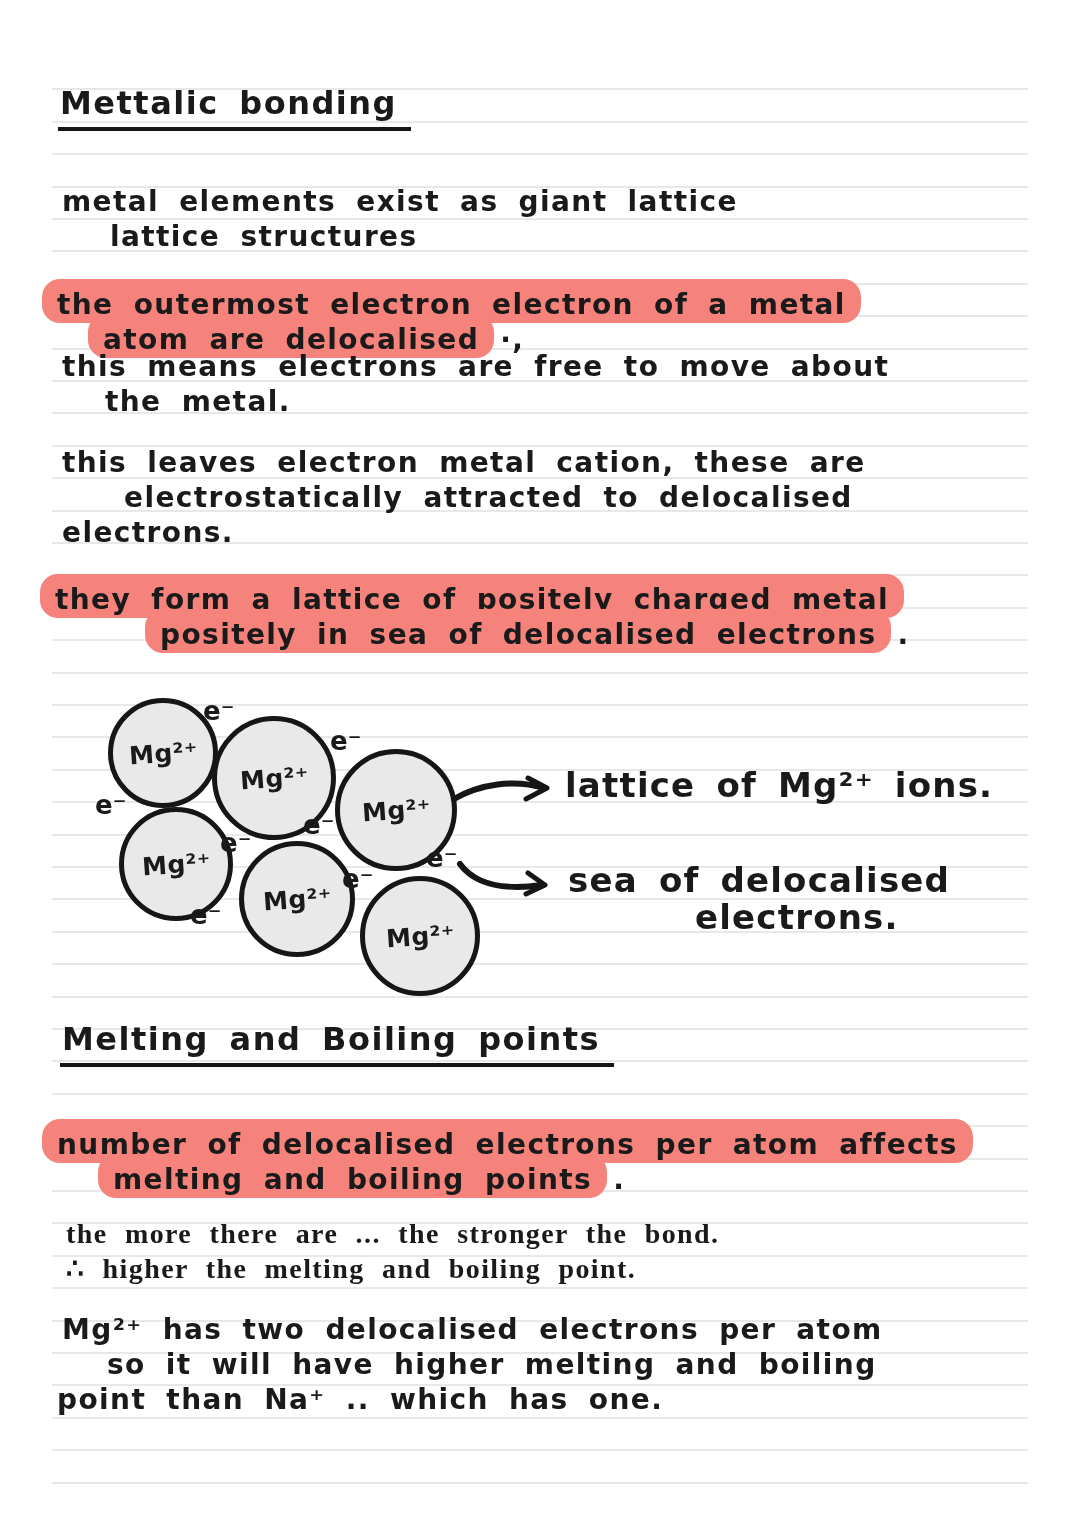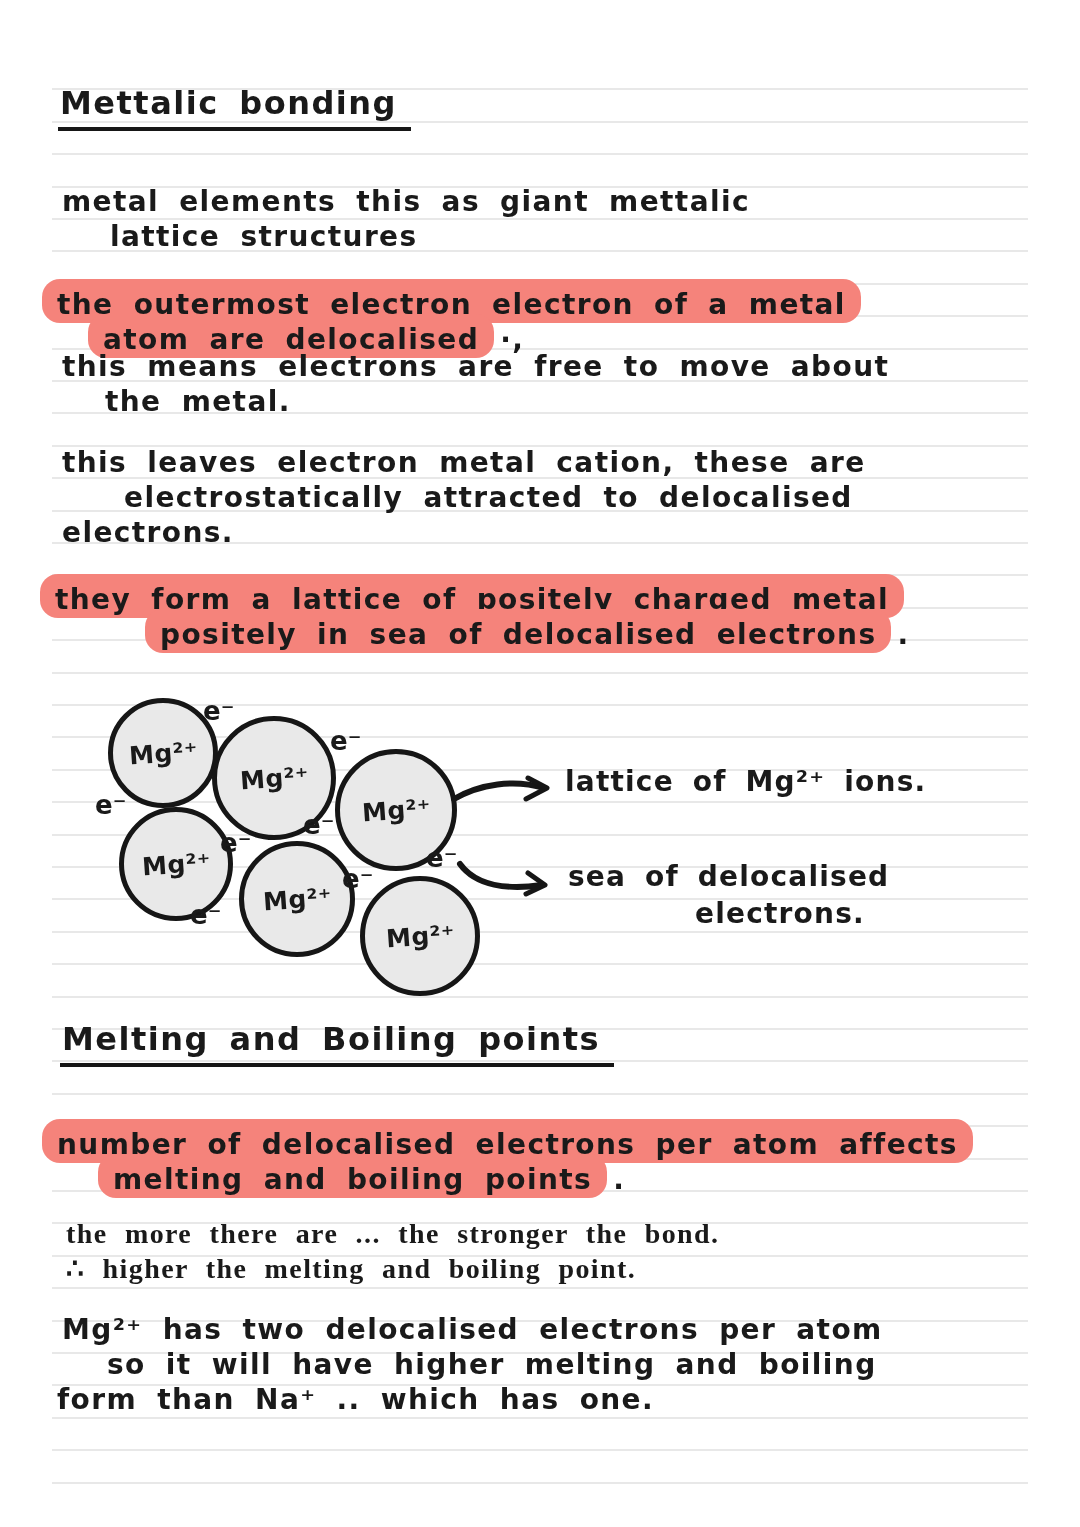--- a/index.html
+++ b/index.html
@@ -27,34 +27,34 @@
   }
   .after-hl{padding-left:6px;}
   .diagram{position:absolute;left:0;top:680px;width:1080px;height:330px;}
   .ion{
     position:absolute;border-radius:50%;border:5px solid #161616;background:#e9e9e9;
     display:flex;align-items:center;justify-content:center;
     font-weight:700;font-size:25px;letter-spacing:0.5px;
   }
   .ion span{transform:rotate(-4deg);}
   .electron{position:absolute;font-weight:700;font-size:26px;letter-spacing:0;}
-  .dlabel{position:absolute;font-size:28px;font-weight:700;letter-spacing:1.2px;word-spacing:8px;white-space:nowrap;}
+  .dlabel{position:absolute;font-size:34px;font-weight:700;letter-spacing:1.2px;word-spacing:8px;white-space:nowrap;}
   .arrow-svg{position:absolute;overflow:visible;}
   .arrow-svg path{stroke:#161616;fill:none;stroke-linecap:round;stroke-linejoin:round;}
 </style>
 </head>
 <body>
 
 <div class="page" style="--hl:#f5837b;">
   <div class="ruled-lines"></div>
 
   <div class="heading" style="left:58px;top:84px;">Mettalic bonding</div>
 
   <div class="para hw" style="left:62px;top:184px;">
-    <span class="line">metal elements this as giant mettalic</span>
+    <span class="line">metal elements exist as giant lattice</span>
     <span class="line" style="margin-left:48px;">lattice structures</span>
   </div>
 
   <div class="para hw" style="left:57px;top:279px;">
     <span class="line"><span class="hl">the outermost electron electron of a metal</span></span>
     <span class="line" style="margin-left:46px;"><span class="hl">atom are delocalised</span><span class="after-hl">·,</span></span>
     <span class="line" style="margin-left:5px;">this means electrons are free to move about</span>
     <span class="line" style="margin-left:48px;">the metal.</span>
   </div>
 
@@ -120,15 +120,15 @@
   </div>
 
   <div class="para hw" style="left:66px;top:1216px;font-family:Liberation Serif, serif;">
     <span class="line">the more there are ... the stronger the bond.</span>
     <span class="line">∴ higher the melting and boiling point.</span>
   </div>
 
   <div class="para hw" style="left:57px;top:1312px;">
     <span class="line" style="margin-left:5px;">Mg²⁺ has two delocalised electrons per atom</span>
     <span class="line" style="margin-left:50px;">so it will have higher melting and boiling</span>
-    <span class="line">form than Na⁺ .. which has one.</span>
+    <span class="line">point than Na⁺ .. which has one.</span>
   </div>
 </div>
 
 </body></html>

